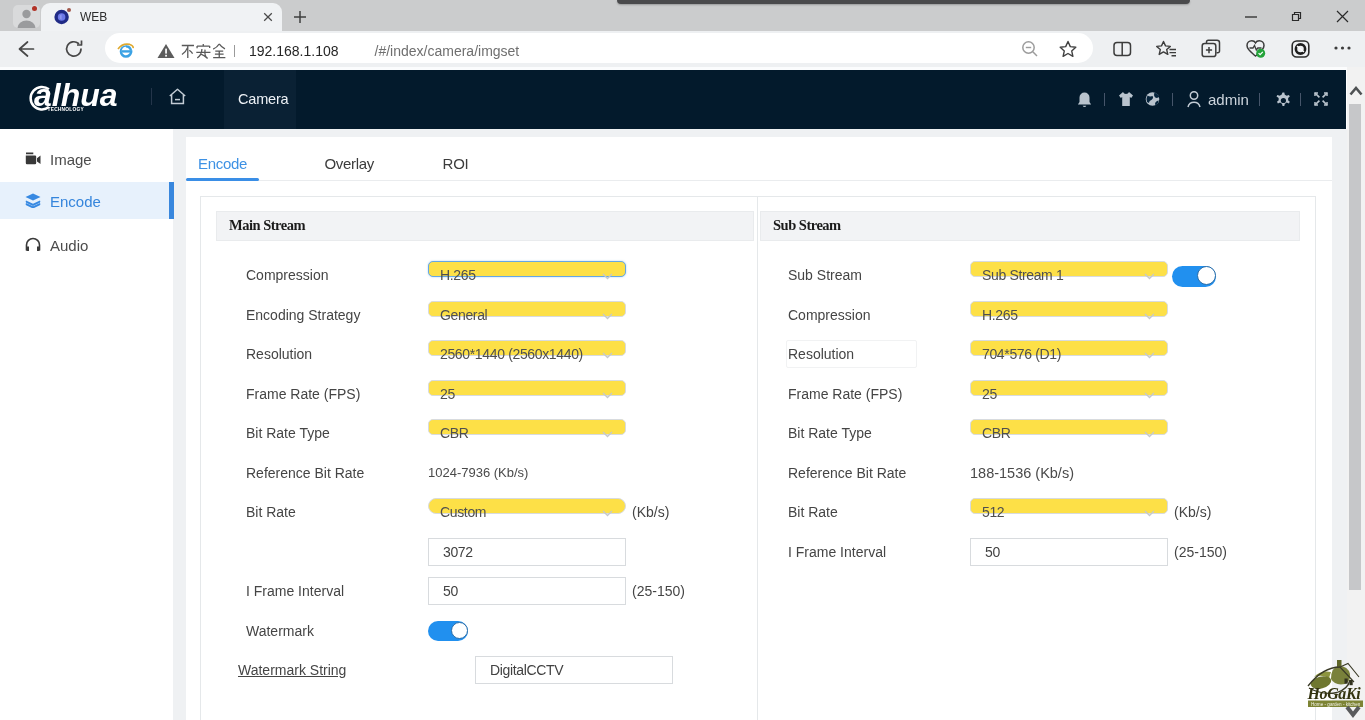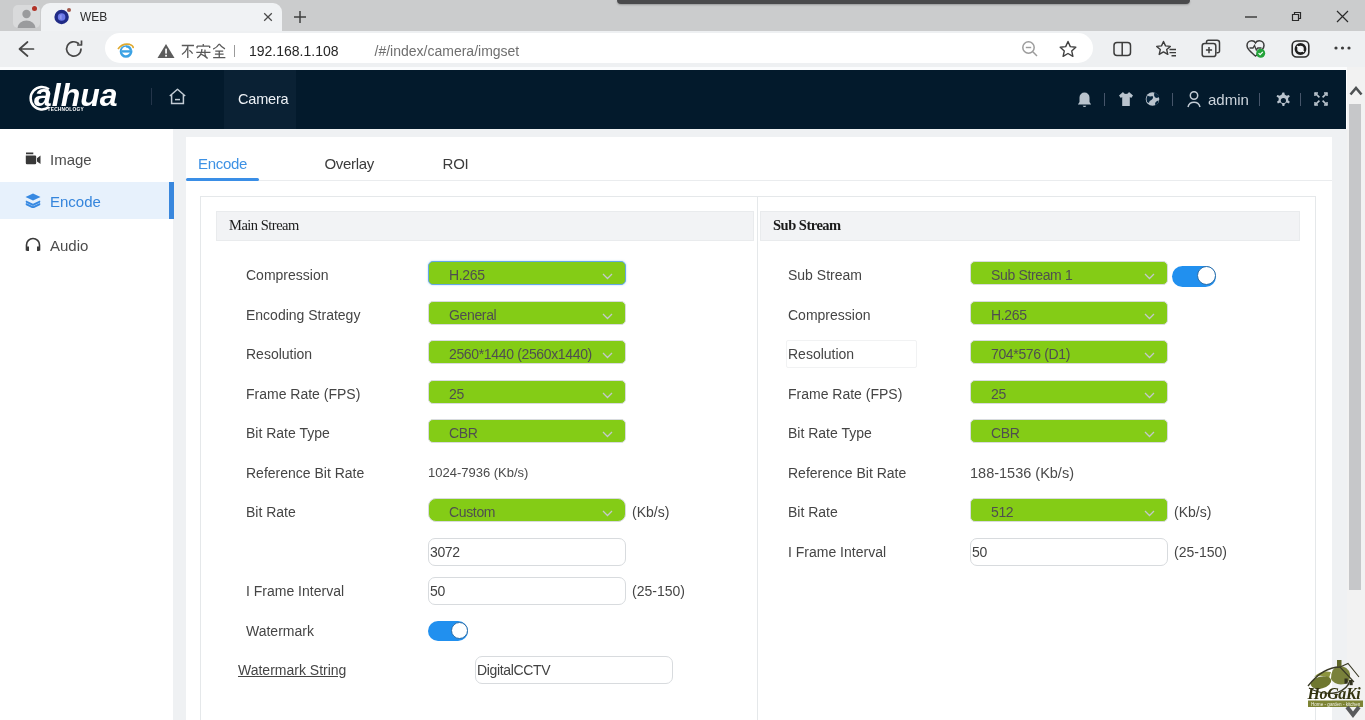--- a/index.html
+++ b/index.html
@@ -1,21 +1,21 @@
 <!DOCTYPE html>
 <html><head><meta charset="utf-8">
 <style>
 *{margin:0;padding:0;box-sizing:border-box;}
 html,body{width:1365px;height:720px;overflow:hidden;}
 body{font-family:"Liberation Sans",sans-serif;position:relative;background:#fff;}
 .abs{position:absolute;}
 .lbl{position:absolute;font-size:14px;color:#454545;white-space:nowrap;}
-.sel{position:absolute;width:198px;height:24px;background:#84cc16;border:1px solid #d8dbde;border-radius:5px;font-size:14px;letter-spacing:-0.35px;color:#4f4f4f;line-height:26px;padding-left:20px;white-space:nowrap;}
+.sel{position:absolute;width:198px;height:16px;background:#fde047;border:1px solid #d8dbde;border-radius:5px;font-size:14px;letter-spacing:-0.35px;color:#4f4f4f;line-height:26px;padding-left:11px;white-space:nowrap;}
 .sel .chev{position:absolute;right:12px;top:11px;}
-.inp{position:absolute;width:198px;height:28px;background:#fff;border:1px solid #d8dbde;border-radius:7px;font-size:14px;letter-spacing:-0.35px;color:#424242;line-height:26px;padding-left:1px;white-space:nowrap;}
+.inp{position:absolute;width:198px;height:28px;background:#fff;border:1px solid #d8dbde;border-radius:0;font-size:14px;letter-spacing:-0.35px;color:#424242;line-height:26px;padding-left:14px;white-space:nowrap;}
 .sfx{position:absolute;font-size:14px;color:#454545;white-space:nowrap;}
 .tog{position:absolute;width:40px;height:19.5px;border-radius:10px;background:#2190ef;}
 .tog::after{content:"";position:absolute;right:0.5px;top:0.75px;width:15px;height:15px;border-radius:9px;background:#fff;border:1.5px solid #2a6da8;}
 .tog.big{width:44px;height:21px;border-radius:11px;}
 .tog.big::after{width:16.5px;height:16.5px;top:0.75px;right:0.5px;border-radius:10px;}
 .hsep{position:absolute;width:1px;height:13px;background:#46556a;top:93px;}
 </style></head>
 <body>
 
 <div class="abs" style="left:0;top:0;width:1365px;height:31px;background:#cbcccd;"></div>
@@ -197,21 +197,21 @@
 <div class="abs" style="left:186px;top:137px;width:1146px;height:583px;background:#fff;"></div>
 <div class="abs" style="left:186px;top:180px;width:1146px;height:1px;background:#eaecee;"></div>
 <div class="abs" style="left:193px;top:155px;font-size:15px;color:#3d91e4;width:59px;text-align:center;letter-spacing:-0.3px;">Encode</div>
 <div class="abs" style="left:186px;top:178px;width:73px;height:3px;background:#3a8ee6;border-radius:2px;"></div>
 <div class="abs" style="left:315px;top:155px;font-size:15px;color:#3c3c3c;width:59px;text-align:right;letter-spacing:-0.3px;">Overlay</div>
 <div class="abs" style="left:426px;top:155px;font-size:15px;color:#3c3c3c;width:59px;text-align:center;letter-spacing:-0.3px;">ROI</div>
 
 <div class="abs" style="left:200px;top:196px;width:1116px;height:524px;border:1px solid #e5e8ea;border-bottom:none;background:#fff;"></div>
 <div class="abs" style="left:757px;top:196px;width:1px;height:524px;background:#e5e8ea;"></div>
 <div class="abs" style="left:216px;top:211px;width:538px;height:30px;background:#f2f3f5;border:1px solid #e9ebed;"></div>
-<div class="abs" style="left:229px;top:217px;font-family:'Liberation Serif',serif;font-weight:normal;font-size:14.5px;color:#1b1b1b;letter-spacing:-0.5px;">Main Stream</div>
+<div class="abs" style="left:229px;top:217px;font-family:'Liberation Serif',serif;font-weight:bold;font-size:14.5px;color:#1b1b1b;letter-spacing:-0.5px;">Main Stream</div>
 <div class="abs" style="left:760px;top:211px;width:540px;height:30px;background:#f2f3f5;border:1px solid #e9ebed;"></div>
 <div class="abs" style="left:773px;top:217px;font-family:'Liberation Serif',serif;font-weight:bold;font-size:14.5px;color:#1b1b1b;letter-spacing:-0.5px;">Sub Stream</div>
 
 <div class="lbl" style="left:246px;top:267px;">Compression</div>
 <div class="sel" style="left:428px;top:261px;border:1px solid #64a7e6;box-shadow:0 0 2px rgba(100,167,230,0.55);">H.265<svg class="chev" width="11" height="7">
       <path d="M1 1 L5.5 5.5 L10 1" stroke="#c4c8cc" stroke-width="1.3" fill="none"></path>
     </svg></div>
 <div class="lbl" style="left:246px;top:306.5px;">Encoding Strategy</div>
 <div class="sel" style="left:428px;top:300.5px;">General<svg class="chev" width="11" height="7">
       <path d="M1 1 L5.5 5.5 L10 1" stroke="#c4c8cc" stroke-width="1.3" fill="none"></path>

